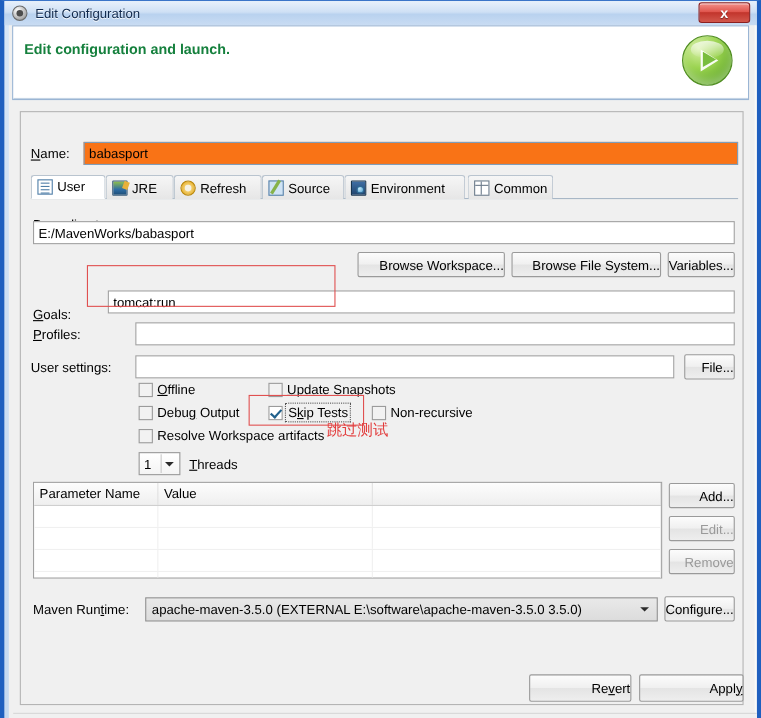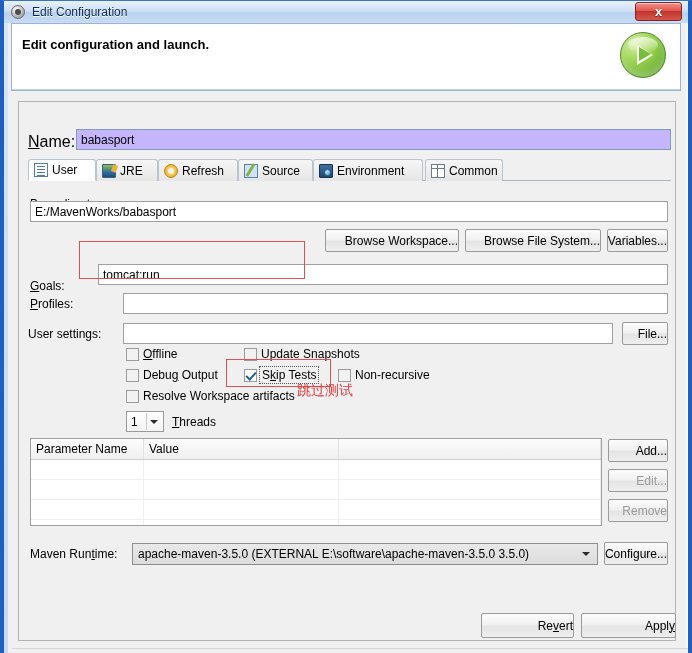--- a/index.html
+++ b/index.html
@@ -116,21 +116,21 @@
     background: #ffffff;
     border: 1px solid #9ab5d4;
     box-sizing: border-box;
     overflow: hidden;
   }
   .banner-title {
     position: absolute;
     left: 10px; top: 13px;
     font-size: 13px;
     font-weight: bold;
-    color: #000000;
+    color: #15803d;
   }
   .run-icon {
     position: absolute;
     right: 12px; top: 6px;
     width: 52px; height: 52px;
   }
   .run-circle {
     position: absolute;
     left: 4px; top: 2px;
     width: 46px; height: 46px;
@@ -187,30 +187,30 @@
   
   .name-row {
     position: absolute;
     left: 9px; top: 27px;
     width: 643px;
     height: 22px;
   }
   .name-label {
     position: absolute;
     left: 0; top: 4px;
-    font-size: 16px;
+    font-size: 12px;
   }
   .u { text-decoration: underline; }
   .name-input {
     position: absolute;
     left: 48px; top: 0;
     width: 595px;
     height: 21px;
     border: 1px solid #7f9db9;
-    background: #c4b5fd;
+    background: #f97316;
     box-sizing: border-box;
     font-family: "Liberation Sans", sans-serif;
     font-size: 12px;
     padding: 0 4px;
     color: #000;
     outline: none;
   }
 
   
   .tabstrip {

